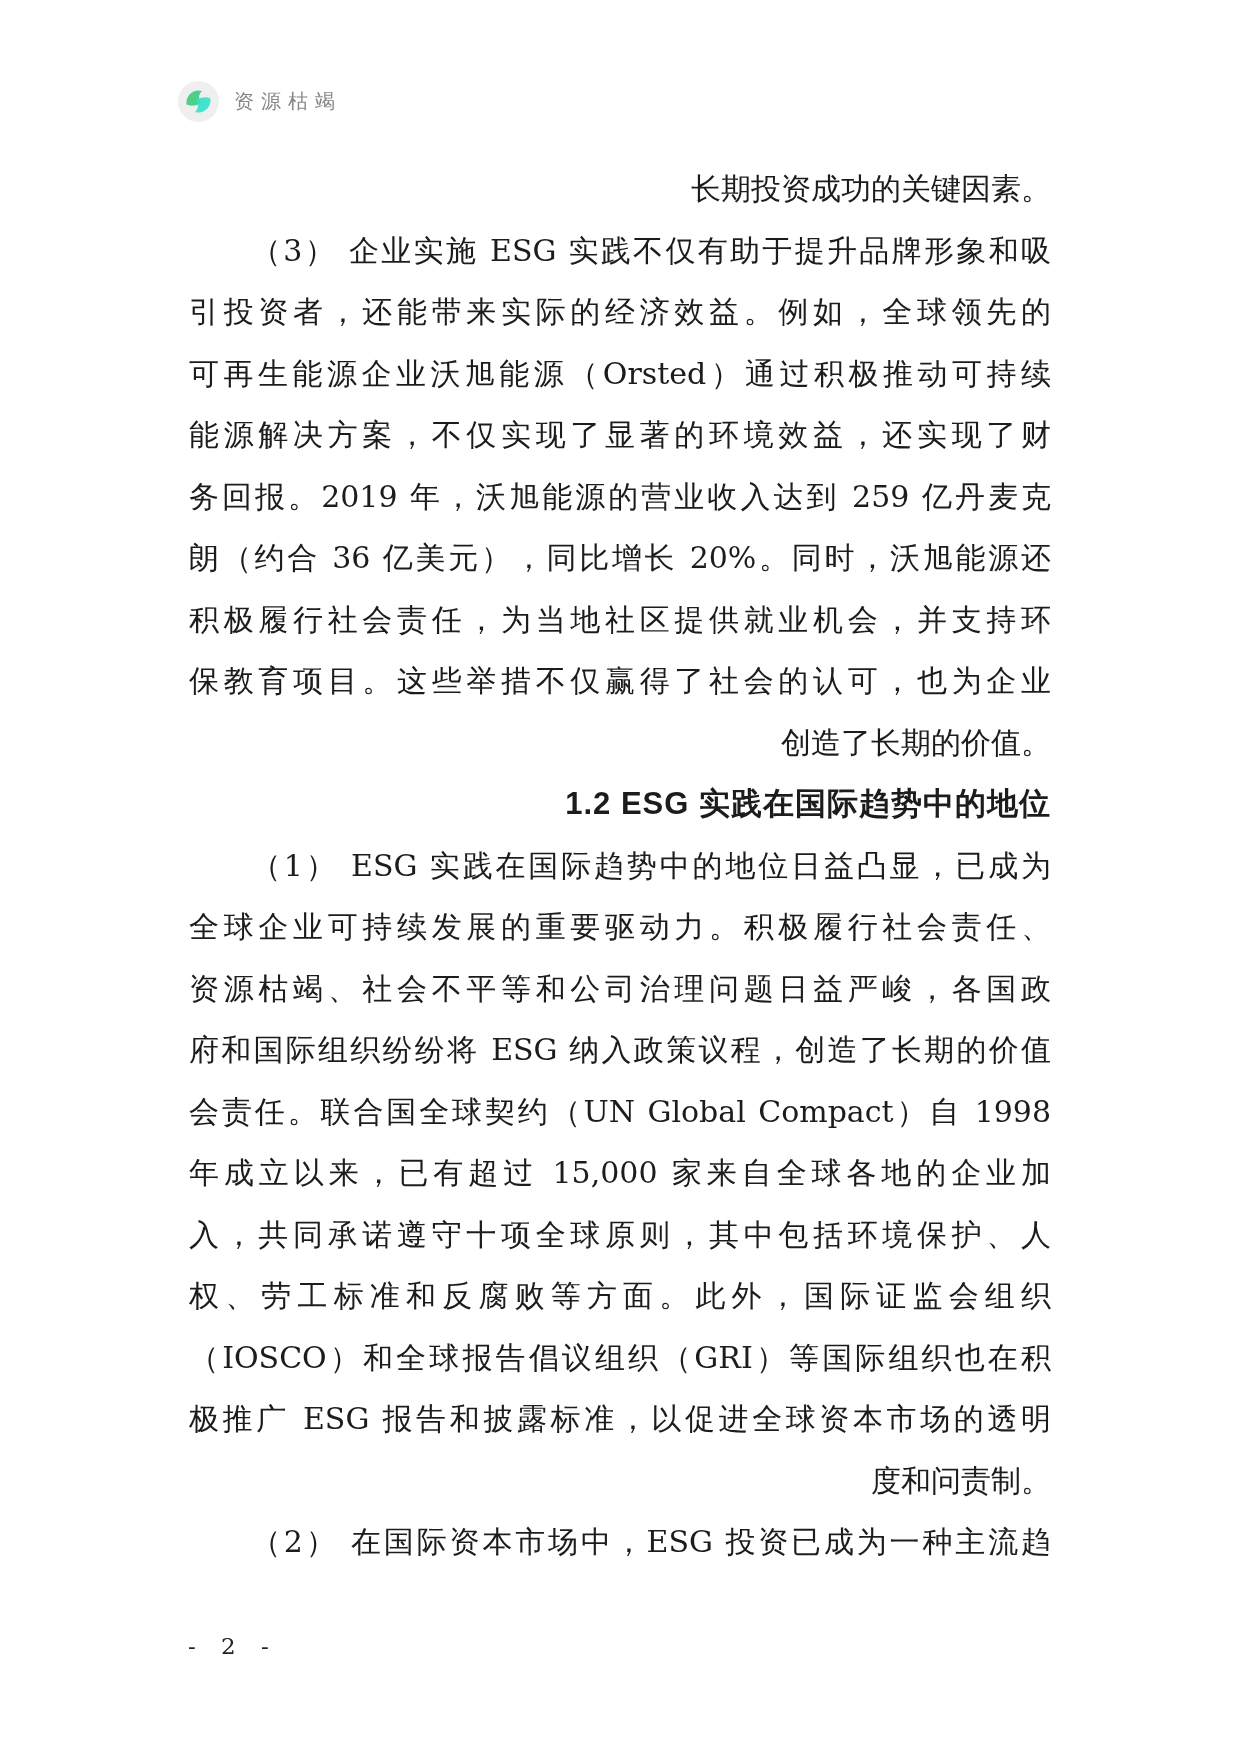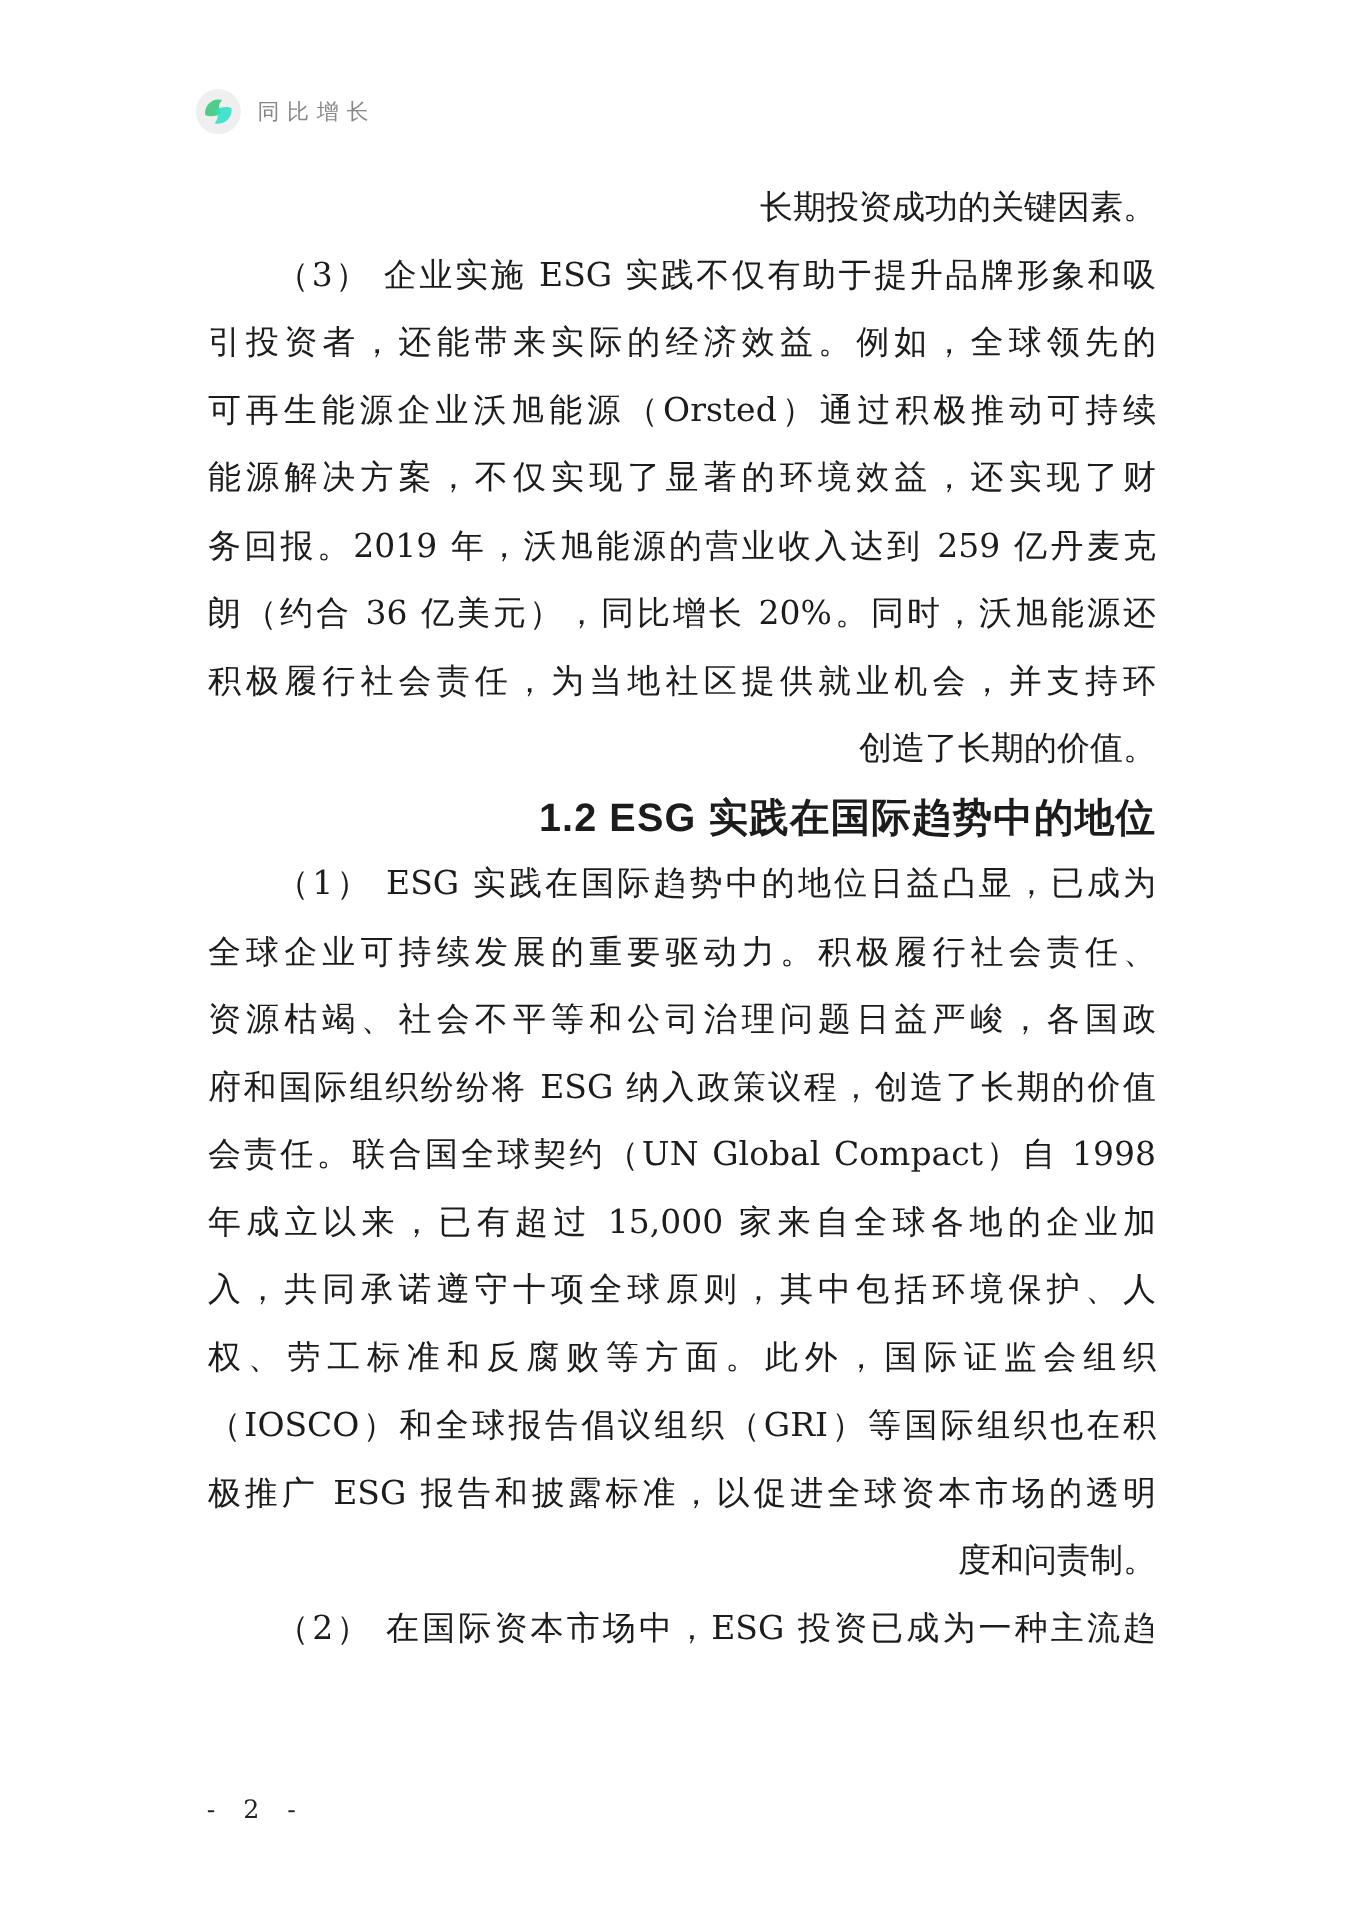--- a/index.html
+++ b/index.html
@@ -46,21 +46,21 @@
   }
   .line.justify {
     text-align: justify;
     text-align-last: justify;
     text-justify: inter-character;
   }
   .line.indent { padding-left: 62px; }
   .line.heading {
     font-family: "Liberation Sans", sans-serif;
     font-weight: 700;
-    font-size: 36px;
+    font-size: 31px;
     padding-left: 64px;
     letter-spacing: 1px;
   }
   
   .footer {
     position: absolute;
     left: 188px;
     top: 1633px;
     font-size: 23px;
     letter-spacing: 9px;
@@ -72,32 +72,33 @@
 <body>
 
 <div class="page">
 
   <div class="header">
     <svg class="logo" viewBox="0 0 41 41" aria-hidden="true">
       <circle cx="20.5" cy="20.5" r="20.5" fill="#efefef"></circle>
       <path d="M8.5 23.5 C7.5 14.5, 15.5 7.5, 24 10 C20.5 13.5, 20 18, 23.5 21.5 C18.5 25, 12.5 25.5, 8.5 23.5 Z" opacity="0.9" fill="#3ec97e"></path>
       <path d="M32.5 17.5 C33.5 26.5, 25.5 33.5, 17 31 C20.5 27.5, 21 23, 17.5 19.5 C22.5 16, 28.5 15.5, 32.5 17.5 Z" opacity="0.88" fill="#2fe0c8"></path>
     </svg>
-    <span class="brand">同比增长</span>
+    <span class="brand">资源枯竭</span>
   </div>
 
   <div class="doc">
       <div class="line">长期投资成功的关键因素。</div>
       <div class="line justify indent">（3） 企业实施 ESG 实践不仅有助于提升品牌形象和吸</div>
       <div class="line justify">引投资者，还能带来实际的经济效益。例如，全球领先的</div>
       <div class="line justify">可再生能源企业沃旭能源（Orsted）通过积极推动可持续</div>
       <div class="line justify">能源解决方案，不仅实现了显著的环境效益，还实现了财</div>
       <div class="line justify">务回报。2019 年，沃旭能源的营业收入达到 259 亿丹麦克</div>
       <div class="line justify">朗（约合 36 亿美元），同比增长 20%。同时，沃旭能源还</div>
       <div class="line justify">积极履行社会责任，为当地社区提供就业机会，并支持环</div>
+      <div class="line justify">保教育项目。这些举措不仅赢得了社会的认可，也为企业</div>
       <div class="line">创造了长期的价值。</div>
       <div class="line heading">1.2 ESG 实践在国际趋势中的地位</div>
       <div class="line justify indent">（1） ESG 实践在国际趋势中的地位日益凸显，已成为</div>
       <div class="line justify">全球企业可持续发展的重要驱动力。积极履行社会责任、</div>
       <div class="line justify">资源枯竭、社会不平等和公司治理问题日益严峻，各国政</div>
       <div class="line justify">府和国际组织纷纷将 ESG 纳入政策议程，创造了长期的价值</div>
       <div class="line justify">会责任。联合国全球契约（UN Global Compact）自 1998</div>
       <div class="line justify">年成立以来，已有超过 15,000 家来自全球各地的企业加</div>
       <div class="line justify">入，共同承诺遵守十项全球原则，其中包括环境保护、人</div>
       <div class="line justify">权、劳工标准和反腐败等方面。此外，国际证监会组织</div>

